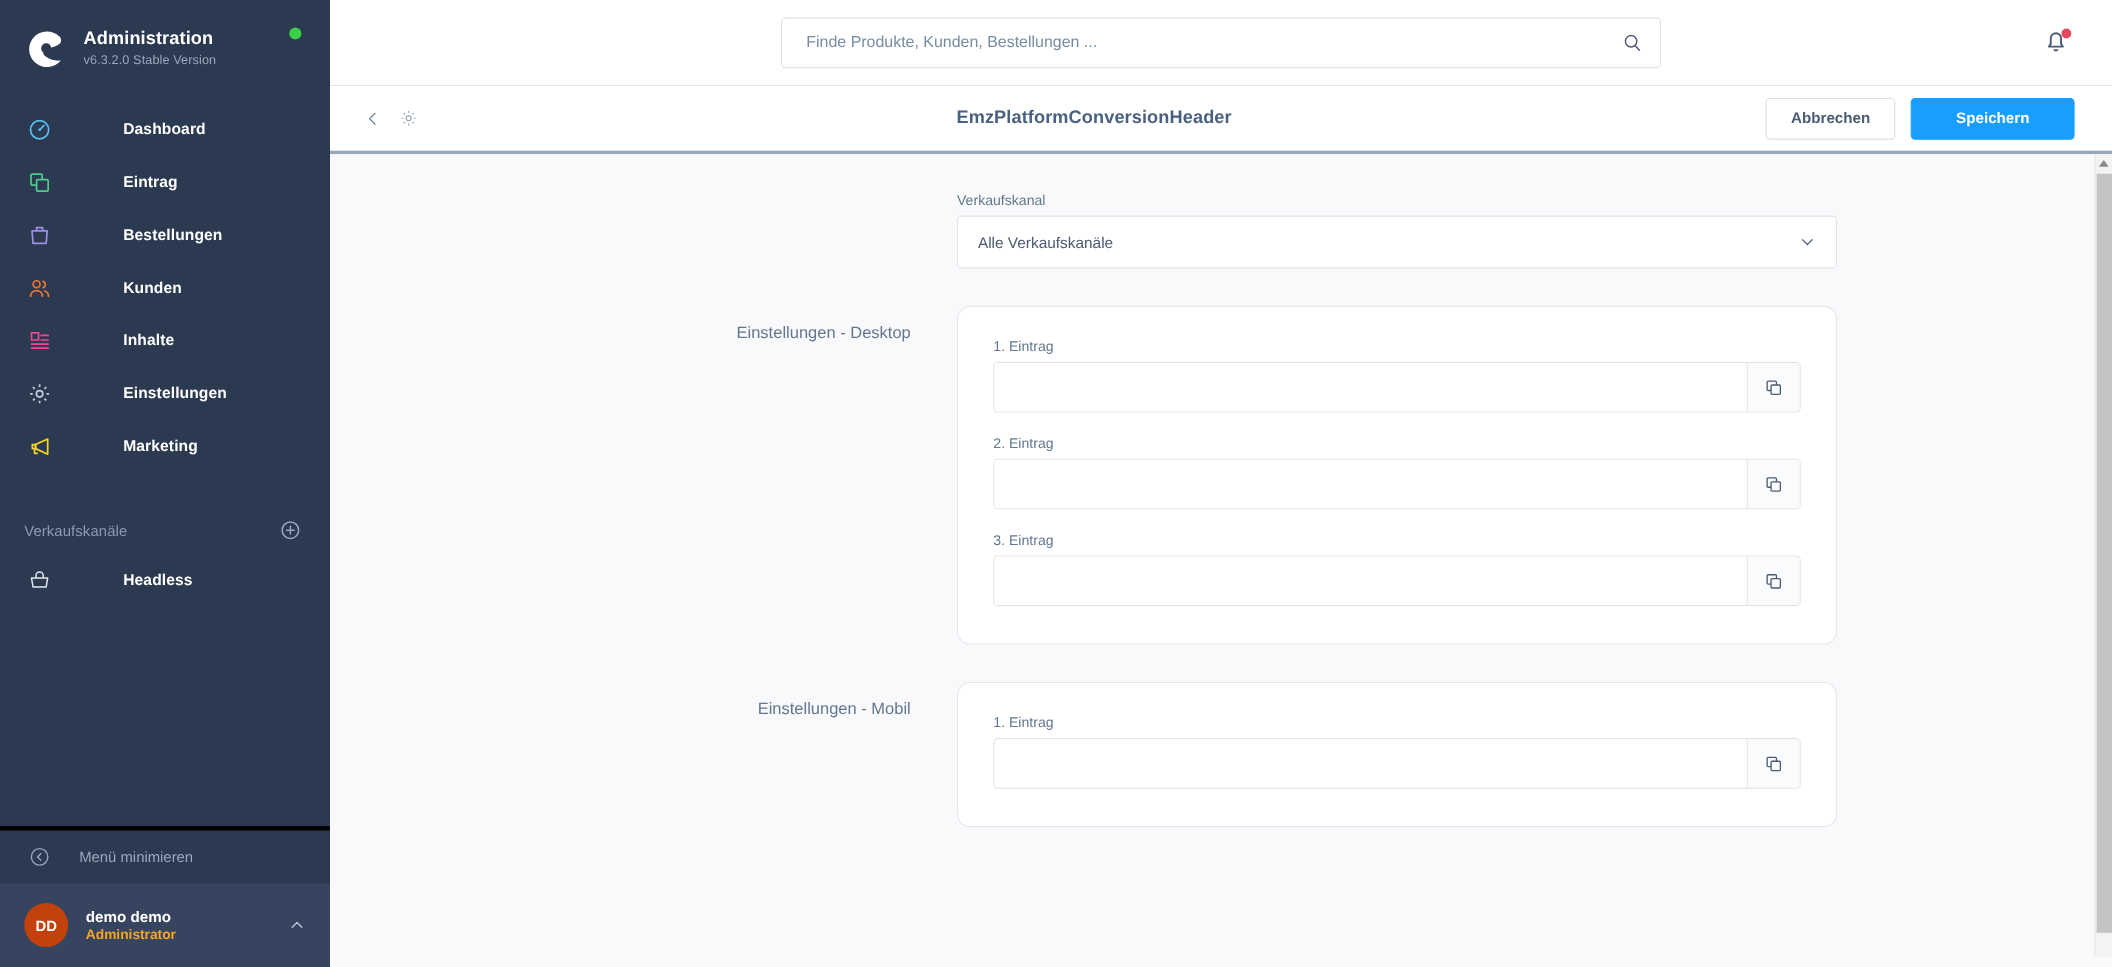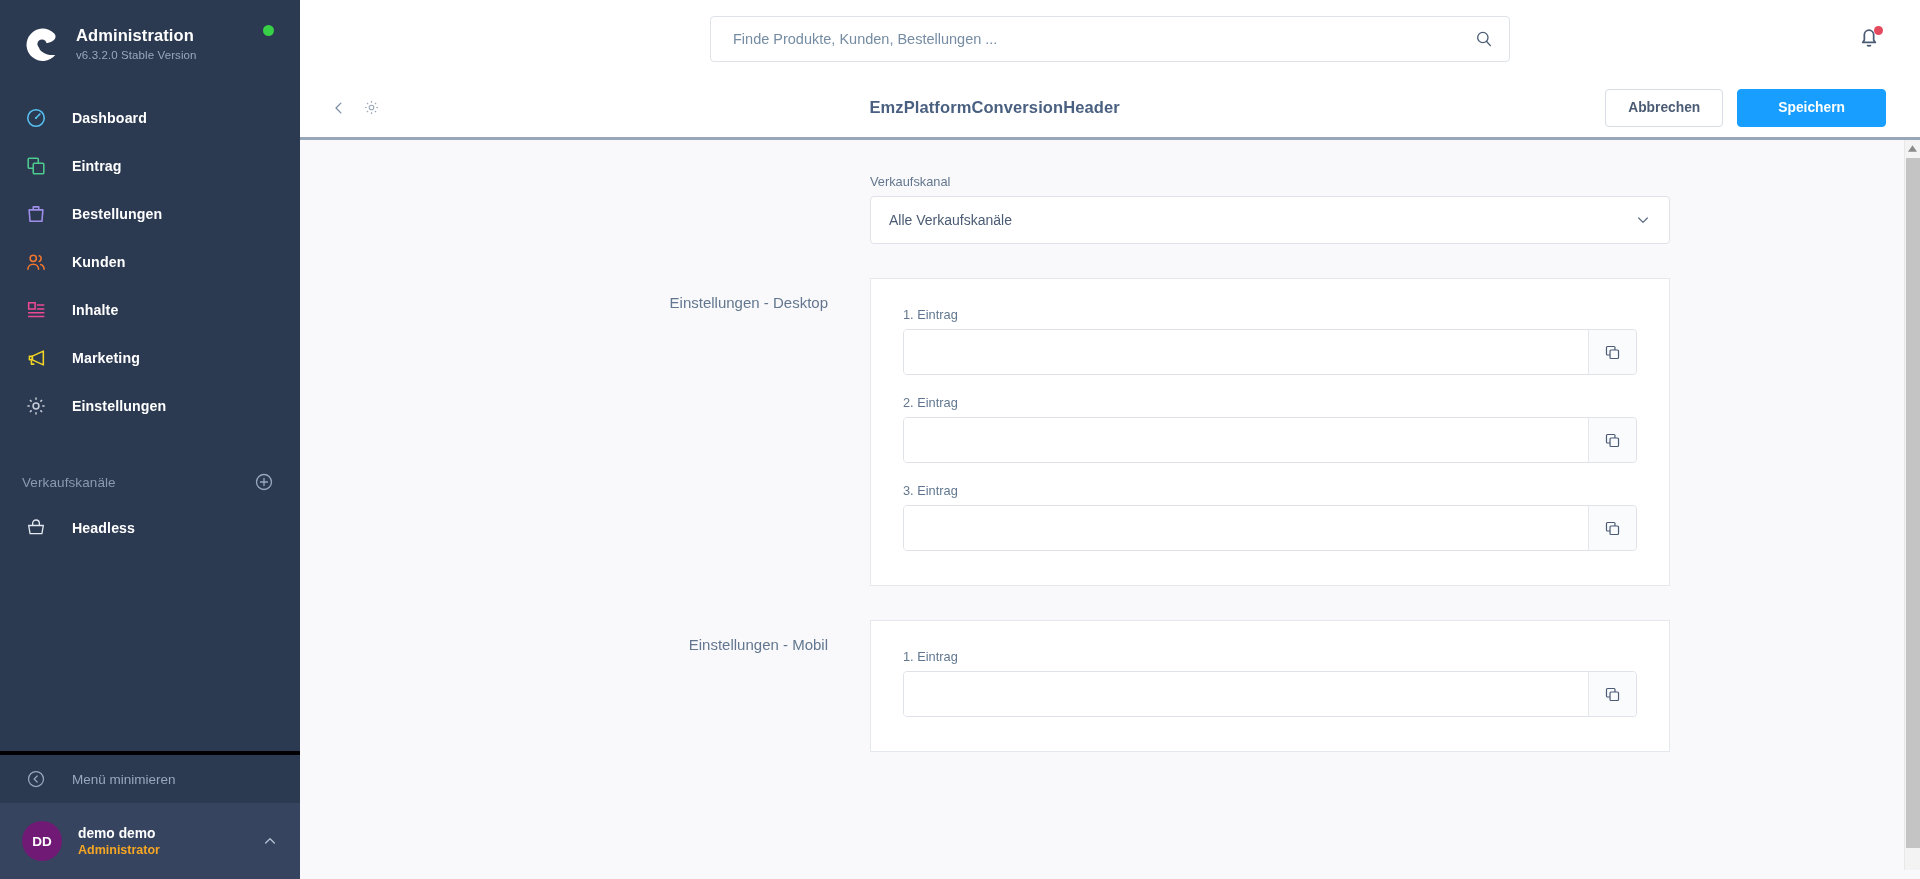--- a/index.html
+++ b/index.html
@@ -48,20 +48,21 @@
     background: #37d046;
   }
 
   .sb-nav { padding-top: 8px; }
   .sb-item {
     display: flex; align-items: center;
     height: 48px;
     padding: 0 0 0 22px;
     cursor: pointer;
     position: relative;
+    gap: 40px;
   }
   .sb-ico {
     width: 28px; height: 28px; flex: 0 0 28px;
     display: flex; align-items: center; justify-content: center;
   }
   .sb-label {
     margin-left: 22px;
     font-size: 14.2px; font-weight: bold; color: #fff;
     letter-spacing: .1px;
   }
@@ -93,21 +94,21 @@
   }
 
   .sb-user {
     display: flex; align-items: center;
     height: 76px; padding: 0 22px;
     background: #37445f;
     cursor: pointer;
   }
   .sb-avatar {
     width: 40px; height: 40px; border-radius: 50%;
-    background: #701a75;
+    background: #c2410c;
     display: flex; align-items: center; justify-content: center;
     font-size: 13.5px; font-weight: bold; color: #fff;
     flex: 0 0 40px;
   }
   .sb-usertext { margin-left: 16px; flex: 1; }
   .sb-username { font-size: 13.8px; font-weight: bold; color: #fff; }
   .sb-userrole { font-size: 12.5px; font-weight: bold; color: #f5a623; margin-top: 2px; }
   .sb-chev { color: #b6c1d4; width: 16px; height: 16px; }
 
   
@@ -227,21 +228,21 @@
     cursor: pointer;
     position: relative;
   }
   .select-val { flex: 1; font-size: 14px; color: #4a5b73; }
   .select-chev { width: 16px; height: 16px; color: #5a6b80; }
 
   .card {
     width: 800px;
     background: #fff;
     border: 1px solid #e4e7ec;
-    border-radius: 0;
+    border-radius: 12px;
     padding: 28px 32px 34px 32px;
     margin-top: 0;
   }
   .entry { margin-bottom: 20px; }
   .entry:last-child { margin-bottom: 0; }
   .entry-label {
     font-size: 12.8px; color: #62778f; margin-bottom: 7px;
   }
   .input-group {
     display: flex;
@@ -362,37 +363,37 @@
             <path d="M13.5 11h7"></path>
             <path d="M4 15h16.5"></path>
             <path d="M4 19h16.5"></path>
         </svg>
       </span>
       <span class="sb-label">Inhalte</span>
     </div>
 
     <div class="sb-item">
       <span class="sb-ico">
+        <svg width="22" height="22" viewBox="0 0 24 24" fill="none" stroke="#c5ccd8" stroke-width="1.7">
+          <circle cx="12" cy="12" r="3.2"></circle>
+          <path d="M12 2.6v2.6M12 18.8v2.6M21.4 12h-2.6M5.2 12H2.6M18.6 5.4l-1.8 1.8M7.2 16.8l-1.8 1.8M18.6 18.6l-1.8-1.8M7.2 7.2L5.4 5.4"></path>
+        </svg>
+      </span>
+      <span class="sb-label">Einstellungen</span>
+    </div>
+
+    <div class="sb-item">
+      <span class="sb-ico">
         <svg width="22" height="22" viewBox="0 0 24 24" fill="none" stroke="#f5d523" stroke-width="1.7" stroke-linejoin="round">
           <path d="M20 4.5L8 10v4l12 5.5z"></path>
             <path d="M8 10H4.8v4H8z"></path>
             <path d="M7 14.5v4.2h3.2"></path>
         </svg>
       </span>
       <span class="sb-label">Marketing</span>
-    </div>
-
-    <div class="sb-item">
-      <span class="sb-ico">
-        <svg width="22" height="22" viewBox="0 0 24 24" fill="none" stroke="#c5ccd8" stroke-width="1.7">
-          <circle cx="12" cy="12" r="3.2"></circle>
-          <path d="M12 2.6v2.6M12 18.8v2.6M21.4 12h-2.6M5.2 12H2.6M18.6 5.4l-1.8 1.8M7.2 16.8l-1.8 1.8M18.6 18.6l-1.8-1.8M7.2 7.2L5.4 5.4"></path>
-        </svg>
-      </span>
-      <span class="sb-label">Einstellungen</span>
     </div>
   </nav>
 
   <div class="sb-sectionhead">
     <span class="sb-sectiontitle">Verkaufskanäle</span>
     <span class="sb-plus">
       <svg width="20" height="20" viewBox="0 0 24 24" fill="none" stroke="currentColor" stroke-width="1.6" stroke-linecap="round">
         <circle cx="12" cy="12" r="9"></circle>
           <path d="M12 7.8v8.4M7.8 12h8.4"></path>
       </svg>

